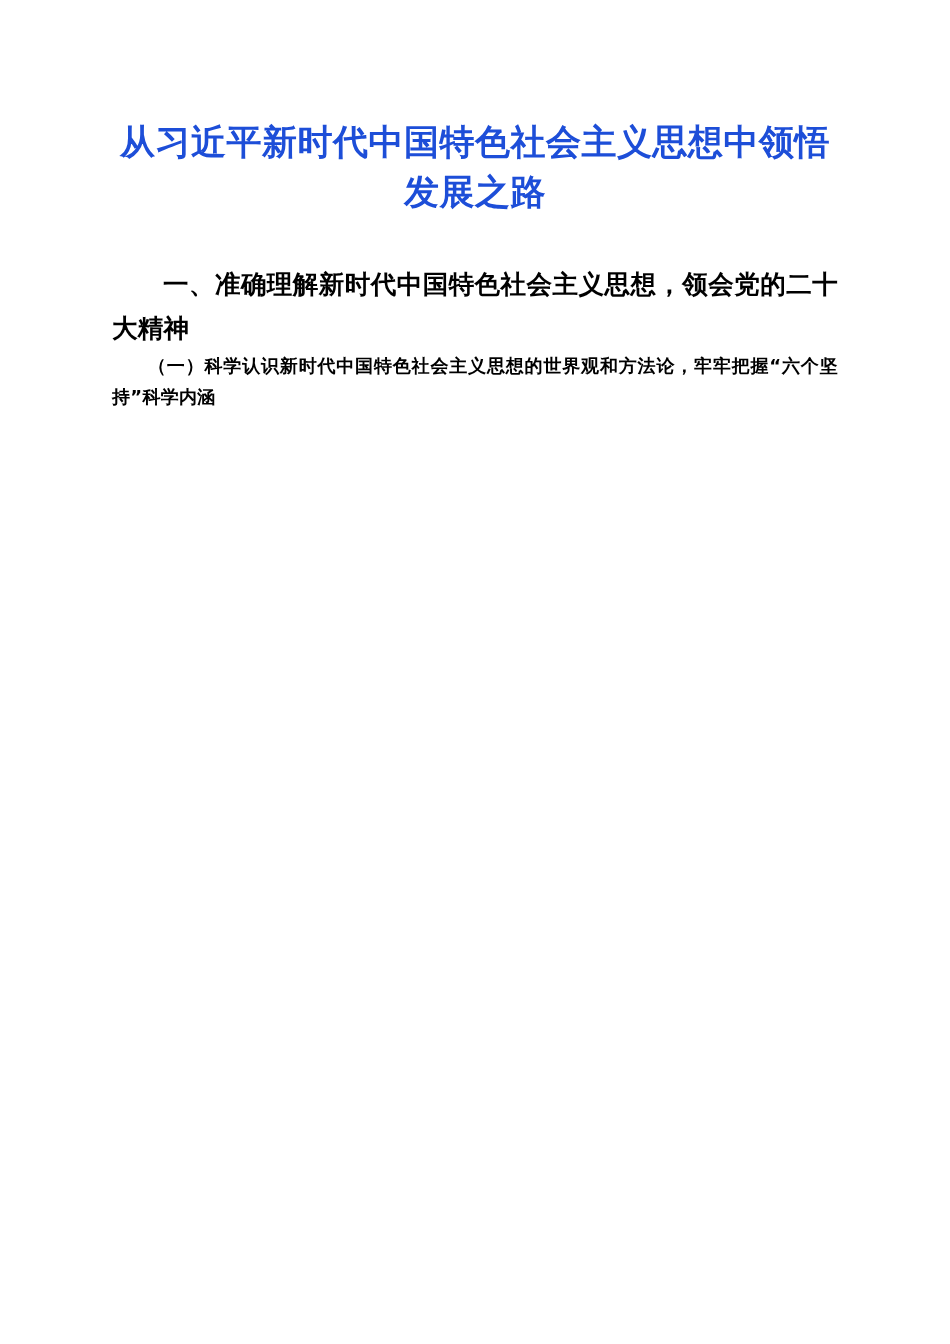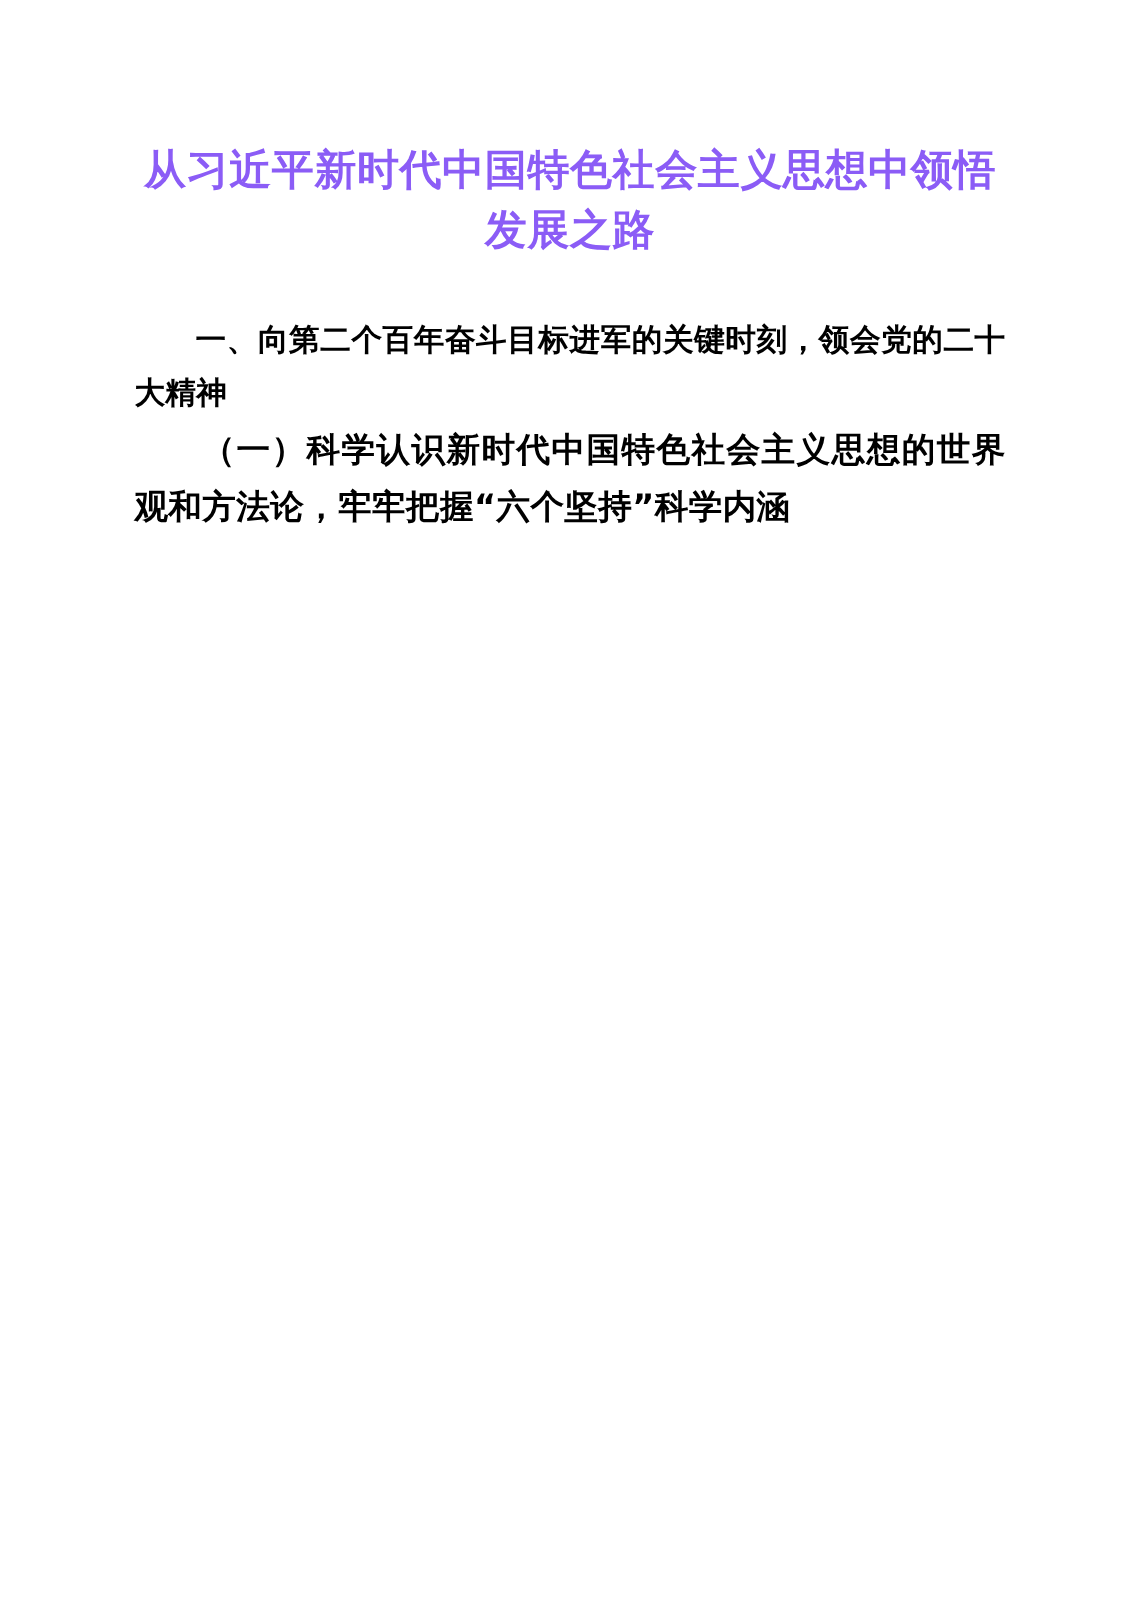--- a/index.html
+++ b/index.html
@@ -22,21 +22,21 @@
     position: relative;
   }
   .doc-title {
     font-family: "DejaVu Sans", "Liberation Sans", sans-serif;
     font-weight: bold;
     font-size: 35px;
     line-height: 1.42;
     text-align: center;
     letter-spacing: 0.5px;
     margin: 0 0 46px 0;
-    color: #8b5cf6;
+    color: #1d4ed8;
   }
   .para {
     font-size: 25.5px;
     line-height: 1.72;
     text-align: justify;
     text-justify: inter-ideograph;
     margin: 0 0 2px 0;
     text-indent: 2em;
     letter-spacing: 0.4px;
   }
@@ -47,35 +47,35 @@
     line-height: 1.72;
     text-align: justify;
     text-justify: inter-ideograph;
     margin: 0;
     text-indent: 2em;
     letter-spacing: 0.3px;
   }
   .heading2 {
     font-family: "DejaVu Sans", "Liberation Sans", sans-serif;
     font-weight: bold;
-    font-size: 28px;
+    font-size: 18px;
     line-height: 1.72;
     text-align: justify;
     text-justify: inter-ideograph;
     margin: 0;
     text-indent: 2em;
     letter-spacing: 0.3px;
   }
   .body-block > *:last-child {
     margin-bottom: 0;
   }
 </style>
 </head>
 <body>
 
 <div class="page">
   <h1 class="doc-title">从习近平新时代中国特色社会主义思想中领悟发展之路</h1>
 
   <div class="body-block">
-    <p class="heading1">一、向第二个百年奋斗目标进军的关键时刻，领会党的二十大精神</p>
+    <p class="heading1">一、准确理解新时代中国特色社会主义思想，领会党的二十大精神</p>
     <p class="heading2">（一）科学认识新时代中国特色社会主义思想的世界观和方法论，牢牢把握“六个坚持”科学内涵</p>
   </div>
 </div>
 
 </body></html>

